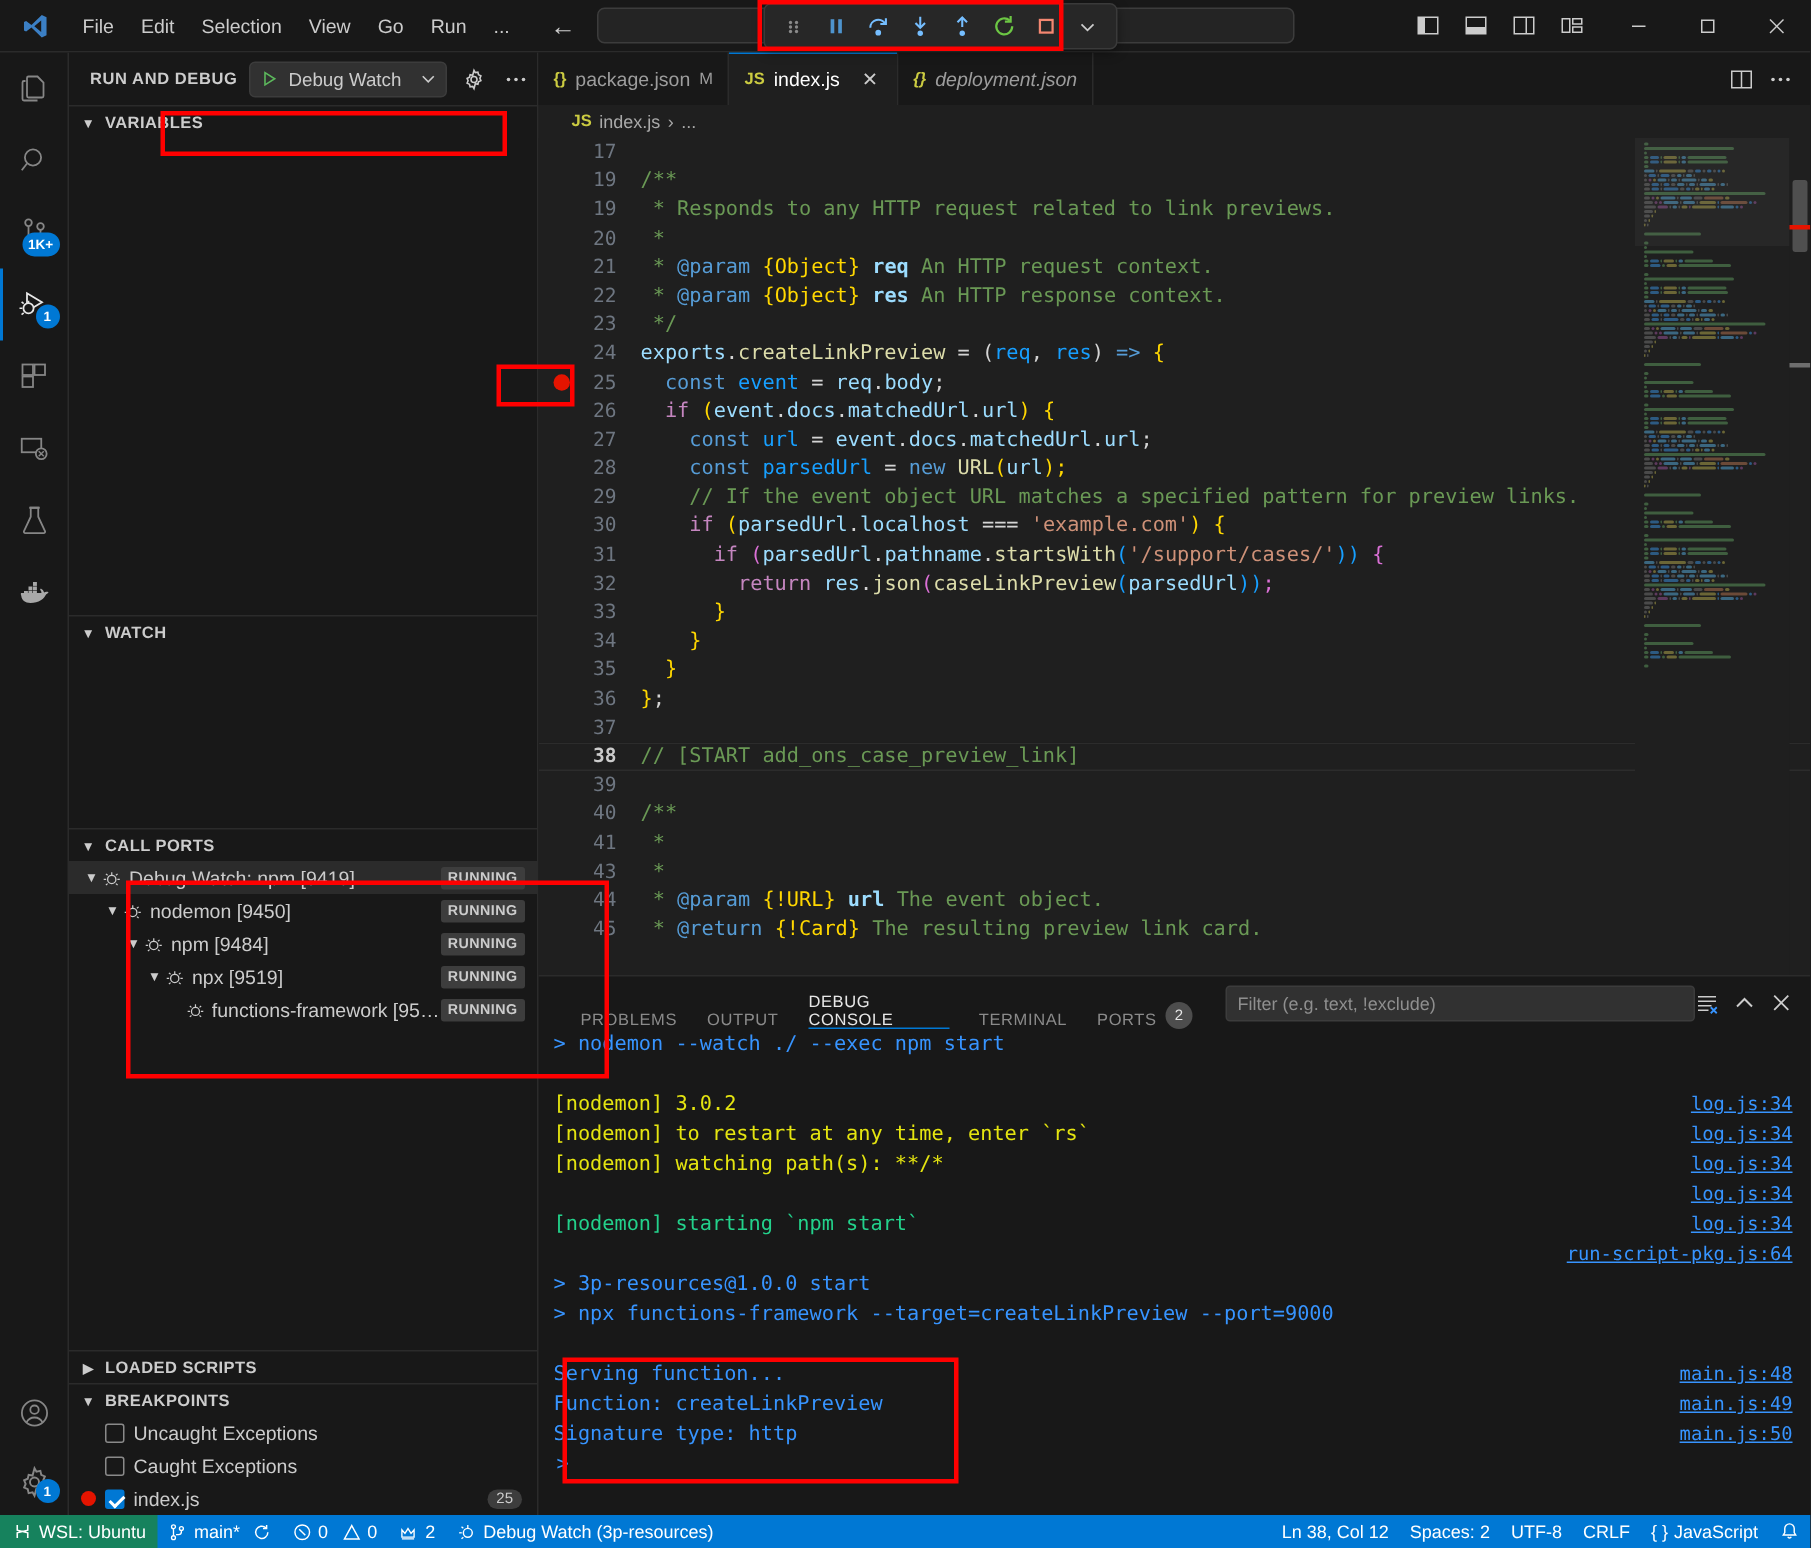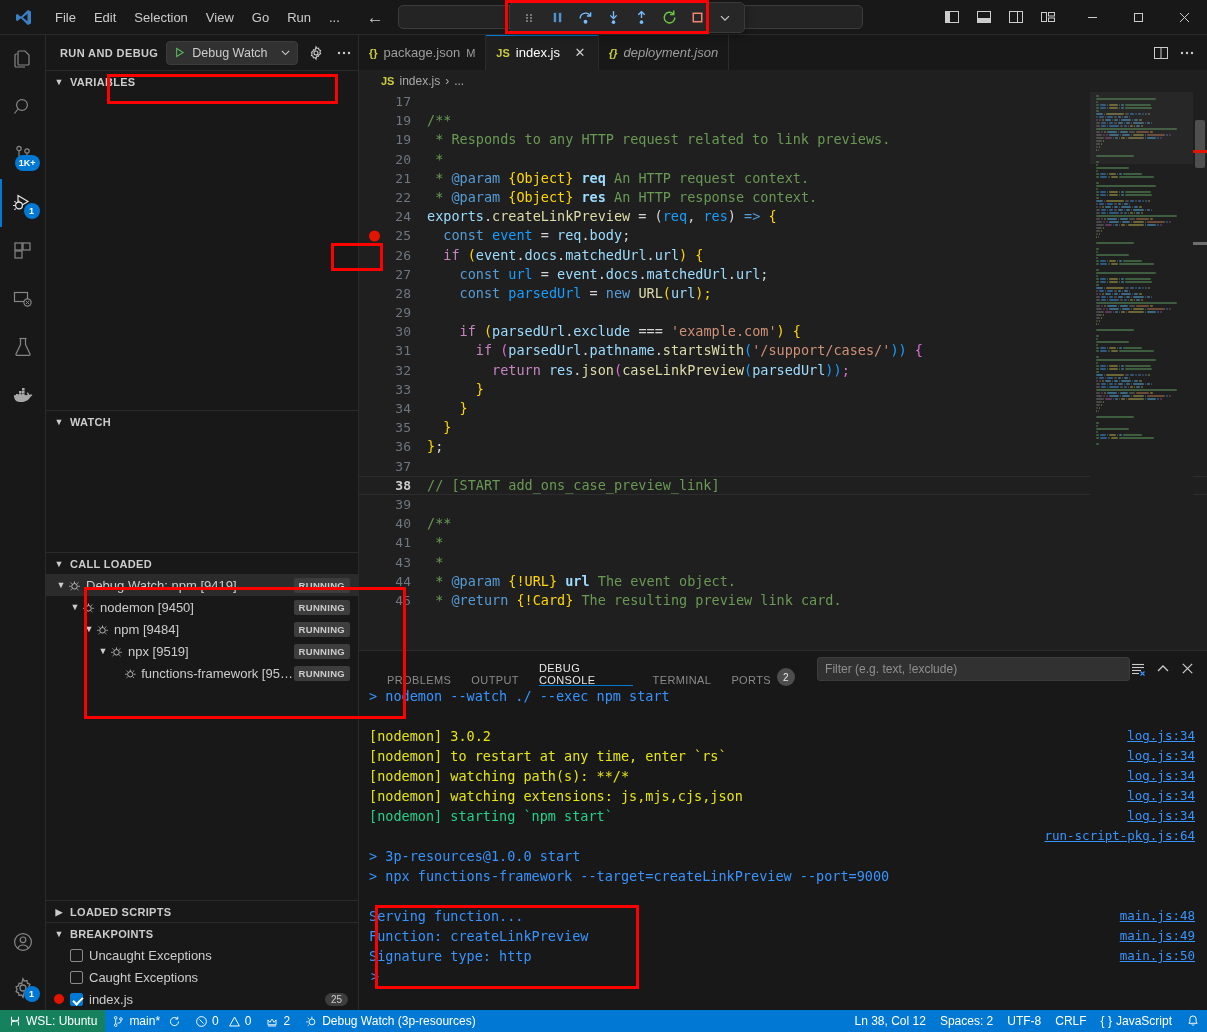--- a/index.html
+++ b/index.html
@@ -509,21 +509,21 @@
       <div class="sect-body" style="height:318px"></div>
 
       <div class="sect-header">
         <span class="chev">▼</span>
         <span>WATCH</span>
       </div>
       <div class="sect-body" style="height:120px"></div>
 
       <div class="sect-header">
         <span class="chev">▼</span>
-        <span>CALL LOADED</span>
+        <span>CALL PORTS</span>
       </div>
       <div class="sect-body">
 
         <div class="stack-row selected" style="padding-left:8px">
           <span class="chev">▼</span>
           <svg width="13" height="13" viewBox="0 0 16 16" style="margin-right:5px">
               <circle cx="8" cy="9" r="3.4" fill="none" stroke="#cccccc" stroke-width="1.1"></circle>
               <line x1="8" y1="3" x2="8" y2="5.5" stroke="#cccccc" stroke-width="1"></line>
               <line x1="3.4" y1="9" x2="1.4" y2="9" stroke="#cccccc" stroke-width="1"></line>
               <line x1="14.6" y1="9" x2="12.6" y2="9" stroke="#cccccc" stroke-width="1"></line>
@@ -676,27 +676,28 @@
 
       <div class="editor-area">
         <div class="code-scroll">
           <div class="code-lines" id="code-lines">
               <div class="cline"><div class="gutter">17</div><div class="code-text"></div></div>
               <div class="cline"><div class="gutter">19</div><div class="code-text"><span class="cmt">/**</span></div></div>
               <div class="cline"><div class="gutter">19</div><div class="code-text"><span class="cmt"> * Responds to any HTTP request related to link previews.</span></div></div>
               <div class="cline"><div class="gutter">20</div><div class="code-text"><span class="cmt"> *</span></div></div>
               <div class="cline"><div class="gutter">21</div><div class="code-text"><span class="cmt"> * </span><span class="jsdoc-tag">@param</span><span class="cmt"> </span><span class="yel">{Object}</span><span class="cmt"> </span><span class="jsdoc-name">req</span><span class="cmt"> An HTTP request context.</span></div></div>
               <div class="cline"><div class="gutter">22</div><div class="code-text"><span class="cmt"> * </span><span class="jsdoc-tag">@param</span><span class="cmt"> </span><span class="yel">{Object}</span><span class="cmt"> </span><span class="jsdoc-name">res</span><span class="cmt"> An HTTP response context.</span></div></div>
+              <div class="cline"><div class="gutter">23</div><div class="code-text"><span class="cmt"> */</span></div></div>
               <div class="cline"><div class="gutter">24</div><div class="code-text"><span class="var">exports</span><span class="plain">.</span><span class="fn">createLinkPreview</span><span class="plain"> = (</span><span class="blu">req</span><span class="plain">, </span><span class="blu">res</span><span class="plain">) </span><span class="kw">=&gt;</span><span class="yel"> {</span></div></div>
               <div class="cline"><div class="gutter">25<span class="bp-gutter-dot"></span></div><div class="code-text"><span class="plain">  </span><span class="kw">const</span><span class="plain"> </span><span class="blu">event</span><span class="plain"> = </span><span class="var">req</span><span class="plain">.</span><span class="var">body</span><span class="plain">;</span></div></div>
               <div class="cline"><div class="gutter">26</div><div class="code-text"><span class="plain">  </span><span class="kw2">if</span><span class="yel"> (</span><span class="var">event</span><span class="plain">.</span><span class="var">docs</span><span class="plain">.</span><span class="var">matchedUrl</span><span class="plain">.</span><span class="var">url</span><span class="yel">) {</span></div></div>
               <div class="cline"><div class="gutter">27</div><div class="code-text"><span class="plain">    </span><span class="kw">const</span><span class="plain"> </span><span class="blu">url</span><span class="plain"> = </span><span class="var">event</span><span class="plain">.</span><span class="var">docs</span><span class="plain">.</span><span class="var">matchedUrl</span><span class="plain">.</span><span class="var">url</span><span class="plain">;</span></div></div>
               <div class="cline"><div class="gutter">28</div><div class="code-text"><span class="plain">    </span><span class="kw">const</span><span class="plain"> </span><span class="blu">parsedUrl</span><span class="plain"> = </span><span class="kw">new</span><span class="plain"> </span><span class="jsdoc-type">URL</span><span class="yel">(</span><span class="var">url</span><span class="yel">);</span></div></div>
-              <div class="cline"><div class="gutter">29</div></div>
-              <div class="cline"><div class="gutter">30</div><div class="code-text"><span class="plain">    </span><span class="kw2">if</span><span class="yel"> (</span><span class="var">parsedUrl</span><span class="plain">.</span><span class="var">exclude</span><span class="plain"> === </span><span class="str">'example.com'</span><span class="yel">) {</span></div></div>
+              <div class="cline"><div class="gutter">29</div><div class="code-text"><span class="cmt">    // If the event object URL matches a specified pattern for preview links.</span></div></div>
+              <div class="cline"><div class="gutter">30</div><div class="code-text"><span class="plain">    </span><span class="kw2">if</span><span class="yel"> (</span><span class="var">parsedUrl</span><span class="plain">.</span><span class="var">localhost</span><span class="plain"> === </span><span class="str">'example.com'</span><span class="yel">) {</span></div></div>
               <div class="cline"><div class="gutter">31</div><div class="code-text"><span class="plain">      </span><span class="kw2">if</span><span class="pnk"> (</span><span class="var">parsedUrl</span><span class="plain">.</span><span class="var">pathname</span><span class="plain">.</span><span class="fn">startsWith</span><span class="blu">(</span><span class="str">'/support/cases/'</span><span class="blu">))</span><span class="pnk"> {</span></div></div>
               <div class="cline"><div class="gutter">32</div><div class="code-text"><span class="plain">        </span><span class="kw2">return</span><span class="plain"> </span><span class="var">res</span><span class="plain">.</span><span class="fn">json</span><span class="pnk">(</span><span class="fn">caseLinkPreview</span><span class="blu">(</span><span class="var">parsedUrl</span><span class="blu">))</span><span class="pnk">;</span></div></div>
               <div class="cline"><div class="gutter">33</div><div class="code-text"><span class="plain">      </span><span class="yel">}</span></div></div>
               <div class="cline"><div class="gutter">34</div><div class="code-text"><span class="plain">    </span><span class="yel">}</span></div></div>
               <div class="cline"><div class="gutter">35</div><div class="code-text"><span class="plain">  </span><span class="yel">}</span></div></div>
               <div class="cline"><div class="gutter">36</div><div class="code-text"><span class="yel">}</span><span class="plain">;</span></div></div>
               <div class="cline"><div class="gutter">37</div><div class="code-text"></div></div>
               <div class="cline current"><div class="gutter cur">38</div><div class="code-text"><span class="cmt">// [START add_ons_case_preview_link]</span></div></div>
               <div class="cline"><div class="gutter">39</div><div class="code-text"></div></div>
               <div class="cline"><div class="gutter">40</div><div class="code-text"><span class="cmt">/**</span></div></div>
@@ -1512,21 +1513,21 @@
             </span>
           </div>
         </div>
 
         <div class="console" id="console">
             <div class="crow"><span class="c-blue">&gt; nodemon --watch ./ --exec npm start</span></div>
             <div class="crow"><span class="c-gray"></span></div>
             <div class="crow"><span class="c-yellow">[nodemon] 3.0.2</span><span class="csrc">log.js:34</span></div>
             <div class="crow"><span class="c-yellow">[nodemon] to restart at any time, enter `rs`</span><span class="csrc">log.js:34</span></div>
             <div class="crow"><span class="c-yellow">[nodemon] watching path(s): **/*</span><span class="csrc">log.js:34</span></div>
-            <div class="crow"><span class="c-yellow">[nodemon] watching extensions: js,mjs,cjs,json</span><span class="csrc">log.js:34</span></div>
+            <div class="crow"><span class="csrc">log.js:34</span></div>
             <div class="crow"><span class="c-green">[nodemon] starting `npm start`</span><span class="csrc">log.js:34</span></div>
             <div class="crow"><span class="c-gray"></span><span class="csrc">run-script-pkg.js:64</span></div>
             <div class="crow"><span class="c-blue">&gt; 3p-resources@1.0.0 start</span></div>
             <div class="crow"><span class="c-blue">&gt; npx functions-framework --target=createLinkPreview --port=9000</span></div>
             <div class="crow"><span class="c-gray"></span></div>
             <div class="crow"><span class="c-blue">Serving function...</span><span class="csrc">main.js:48</span></div>
             <div class="crow"><span class="c-blue">Function: createLinkPreview</span><span class="csrc">main.js:49</span></div>
             <div class="crow"><span class="c-blue">Signature type: http</span><span class="csrc">main.js:50</span></div>
             <div class="console-prompt">&gt;</div>
           </div>

